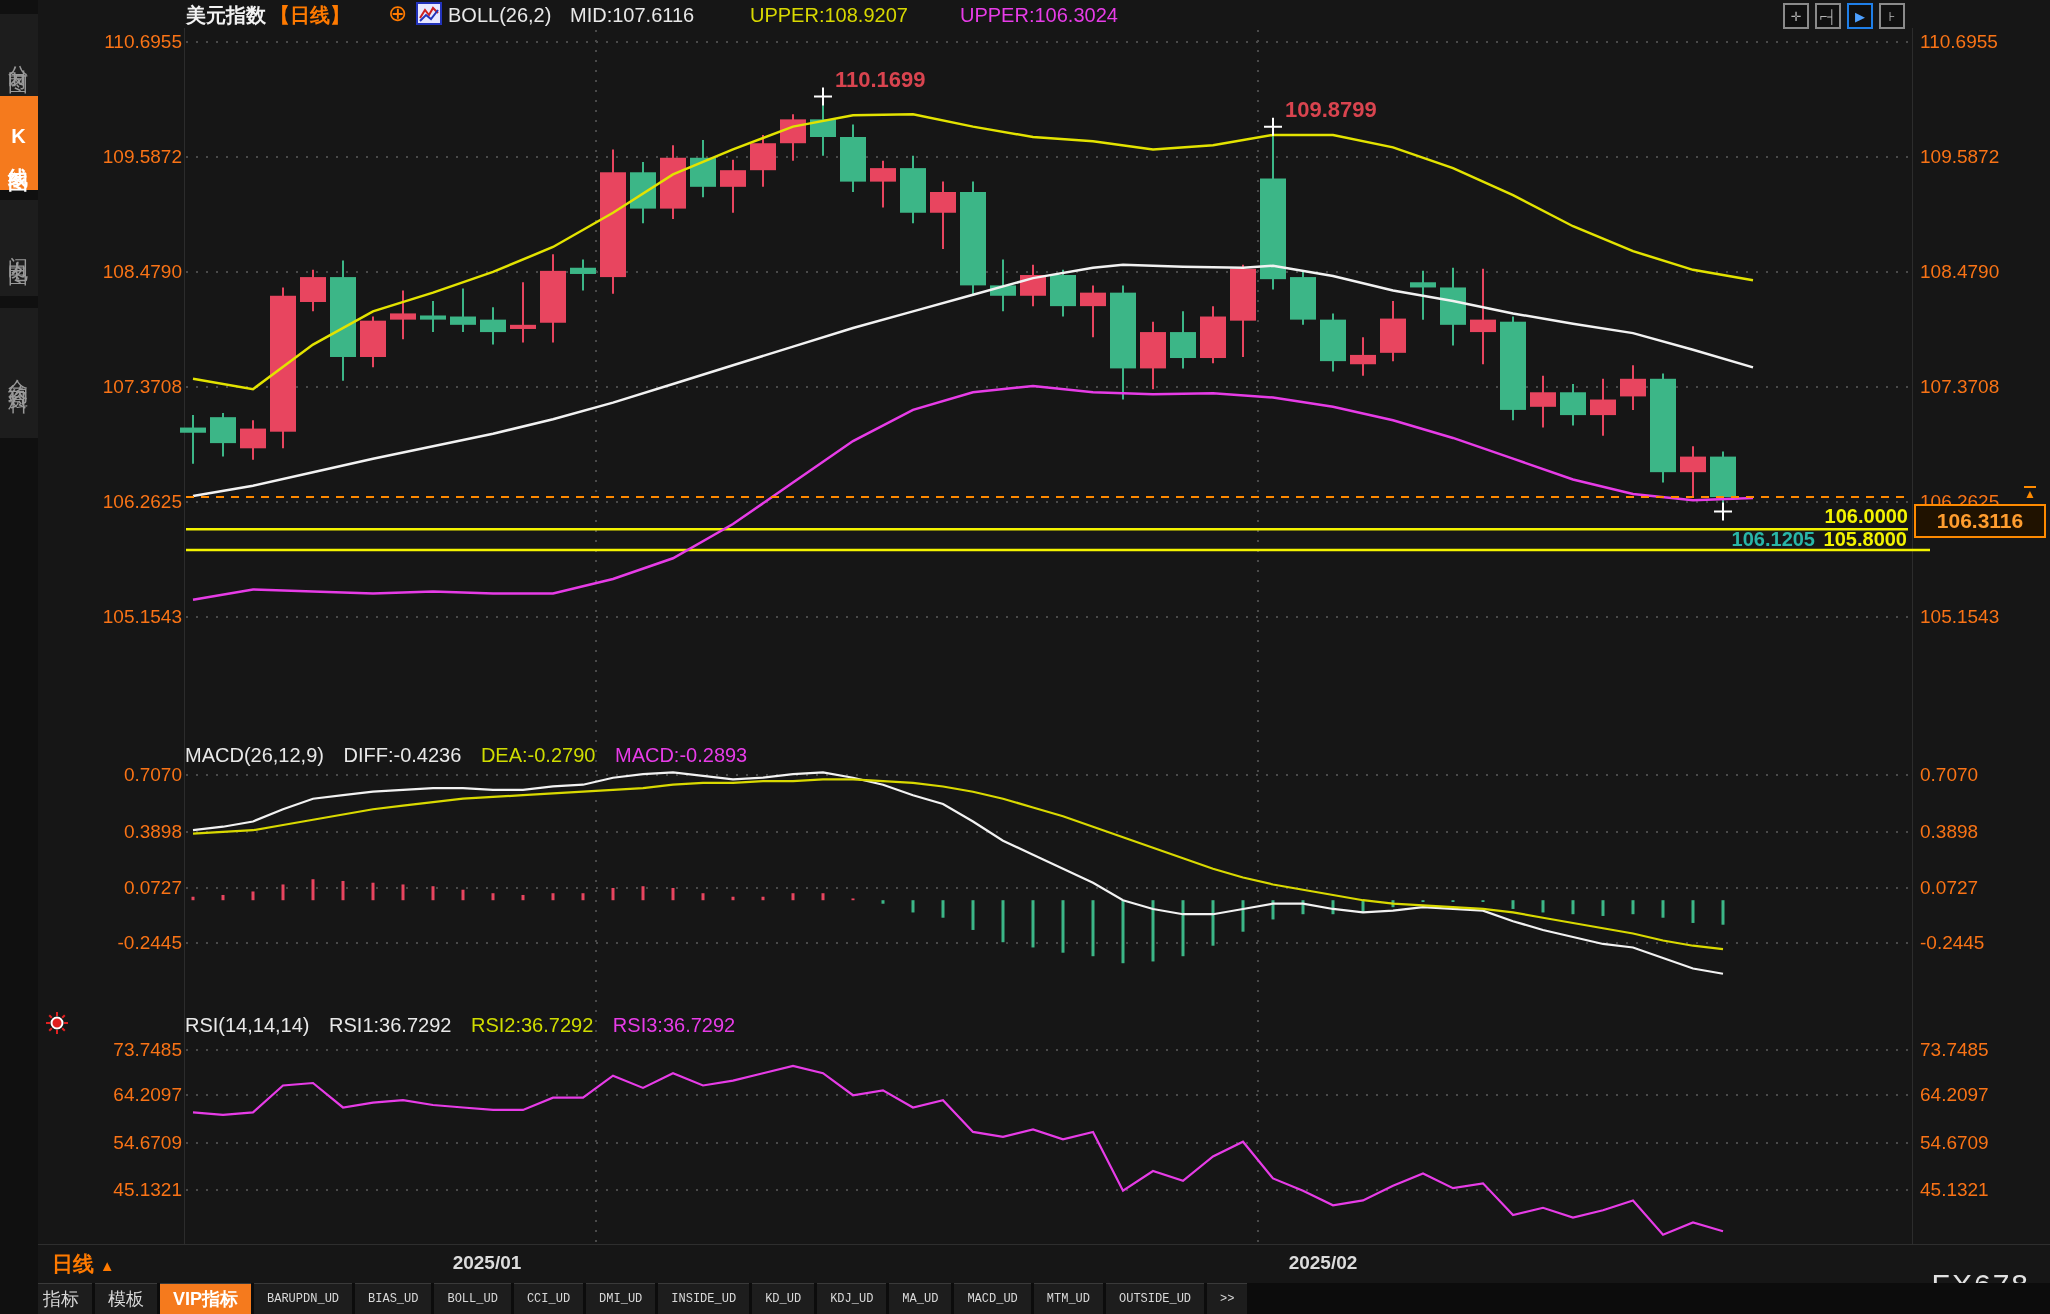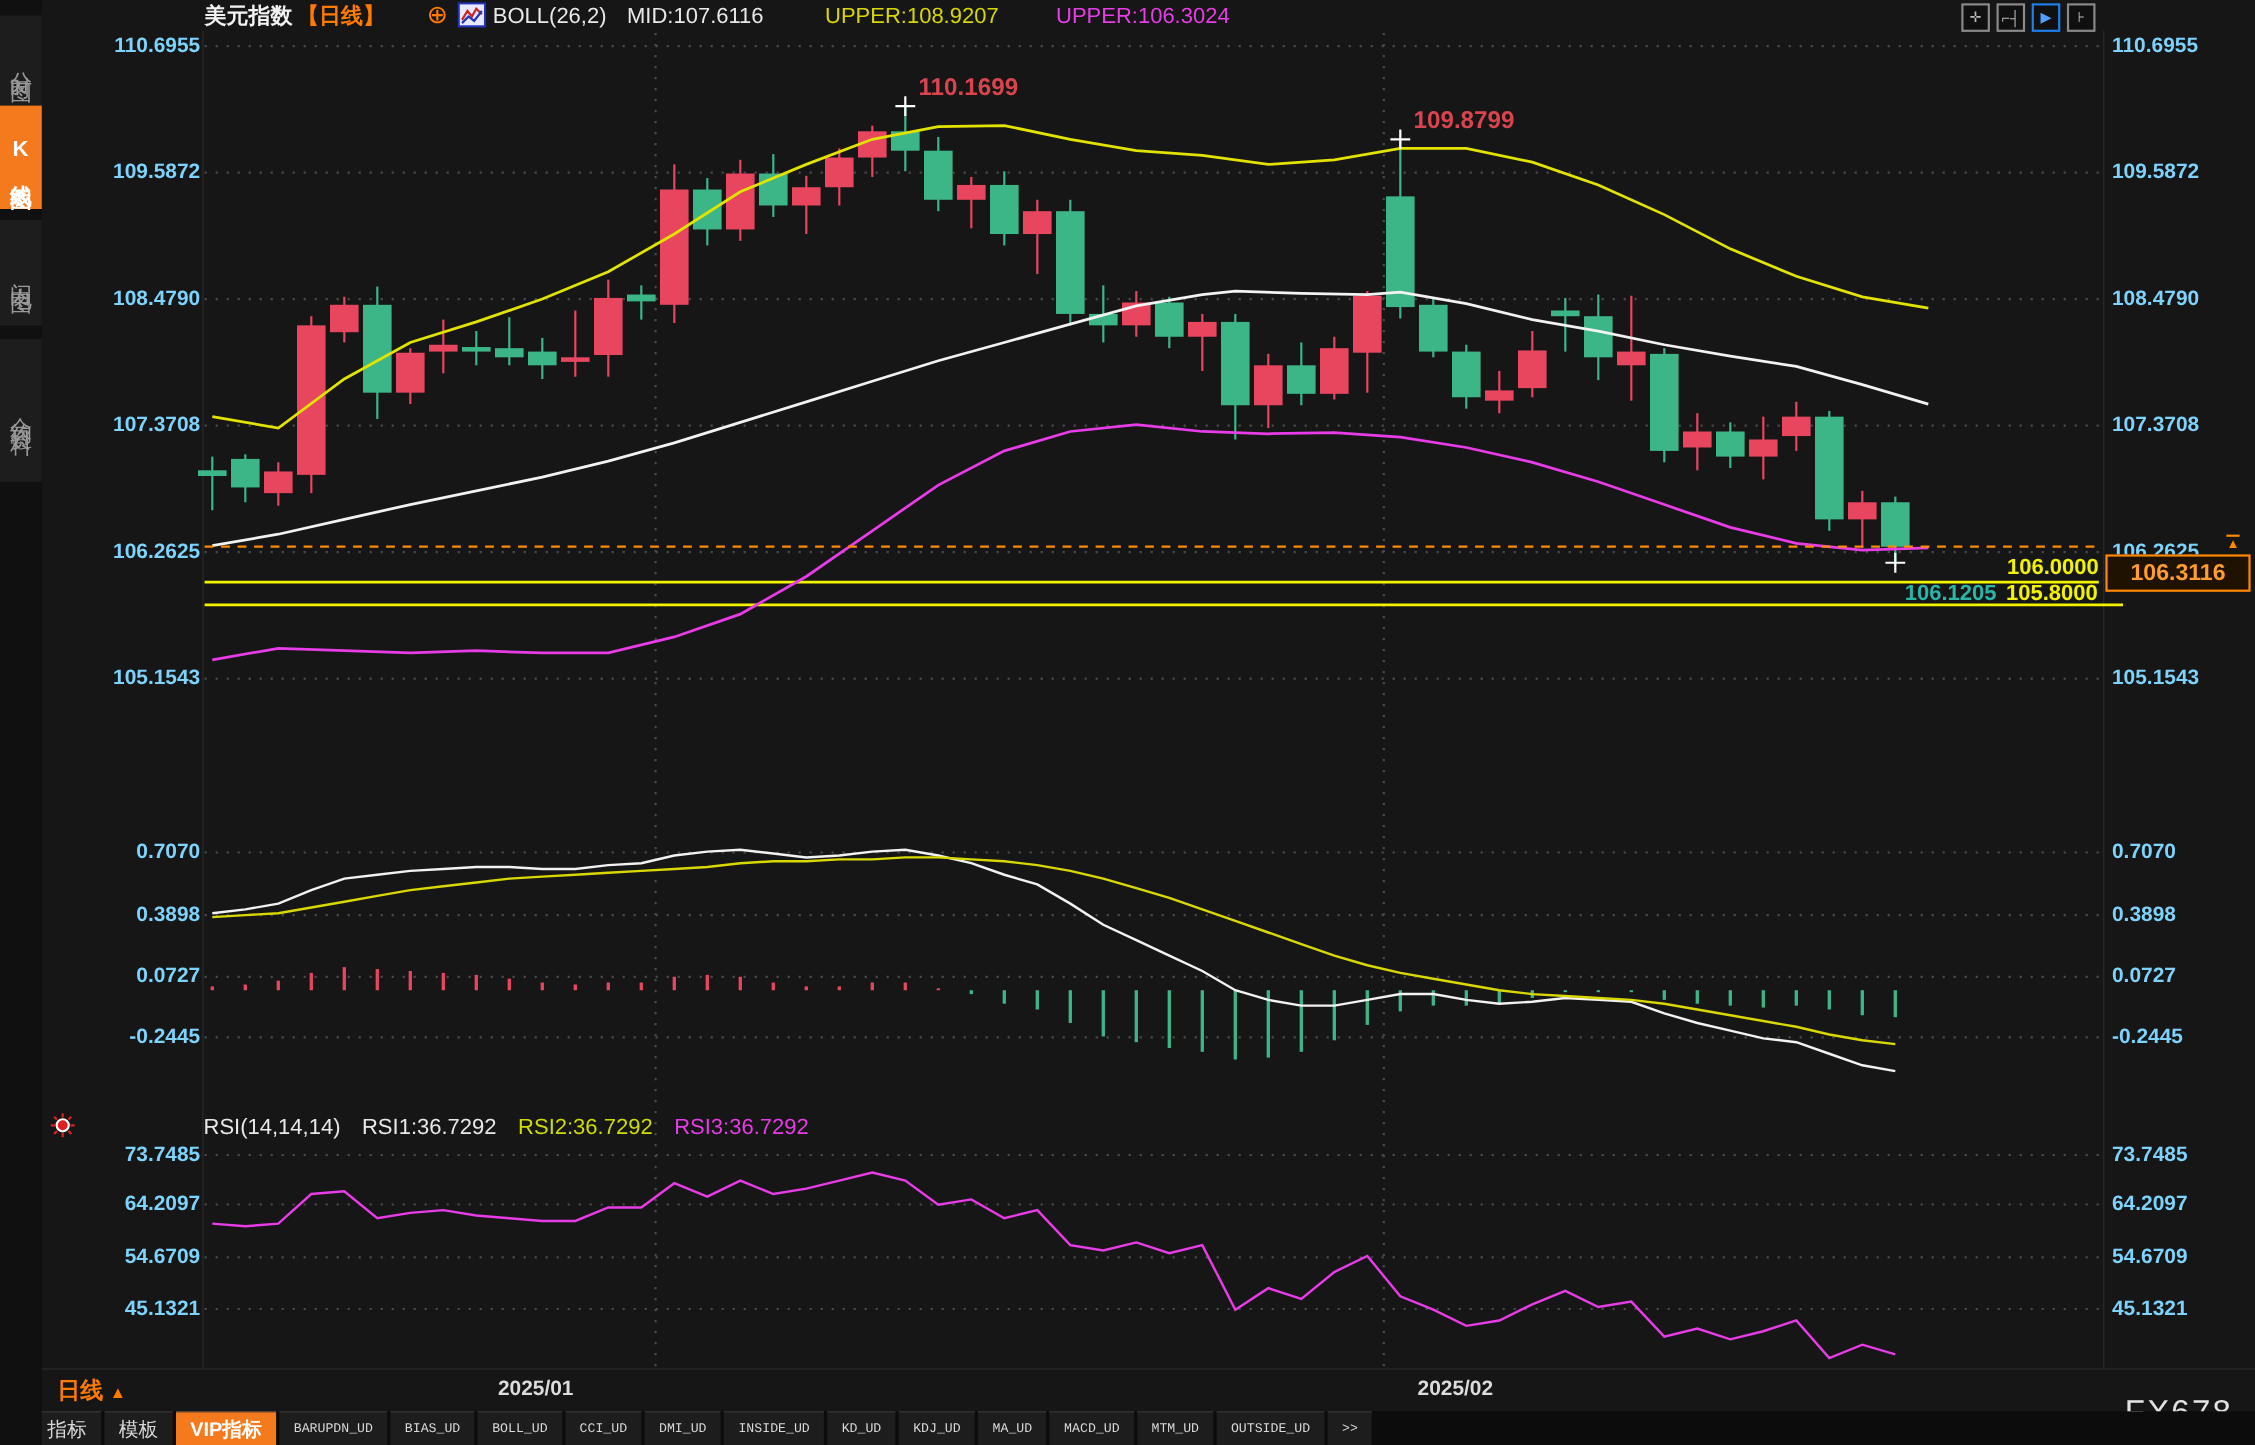--- a/index.html
+++ b/index.html
@@ -19,21 +19,21 @@
   #plus-ico{left:350px;top:1px;color:#ff7a00;font-size:23px;}
   #mini-chart-ico{left:378px;top:2px;}
   #boll-lbl{left:410px;color:#e8e8e8;}
   #boll-mid{left:532px;color:#e8e8e8;}
   #boll-up{left:712px;color:#d8d800;}
   #boll-low{left:922px;color:#e73ce7;}
   .tool-btn{position:absolute;top:3px;width:26px;height:26px;box-sizing:border-box;
     border:2px solid #8a8a8a;background:#101010;display:flex;align-items:center;justify-content:center;cursor:pointer;}
   .tool-btn.active{border-color:#1f7fe8;}
   
-  .ax{position:absolute;font-size:19px;font-weight:bold;color:#7dd3fc;white-space:nowrap;z-index:15;}
+  .ax{position:absolute;font-size:19px;font-weight:normal;color:#f97316;white-space:nowrap;z-index:15;}
   .ax.left{width:140px;text-align:right;left:42px;}
   .ax.right{left:1920px;text-align:left;}
   
   .panel-hdr{position:absolute;left:185px;font-size:20px;white-space:nowrap;z-index:15;}
   .panel-hdr .w{color:#e8e8e8;} .panel-hdr .y{color:#cfdc00;} .panel-hdr .m{color:#e73ce7;}
   .panel-hdr span{margin-right:14px;}
   
   #price-box{position:absolute;left:1914px;top:504px;width:132px;height:34px;box-sizing:border-box;
     border:2px solid #ff8a00;background:#201200;color:#ff9d2e;font-size:21px;font-weight:bold;
     display:flex;align-items:center;justify-content:center;z-index:18;}
@@ -322,20 +322,26 @@
       <div class="ax left" style="top: 1039px;">73.7485</div>
       <div class="ax right" style="top: 1039px;">73.7485</div>
       <div class="ax left" style="top: 1084px;">64.2097</div>
       <div class="ax right" style="top: 1084px;">64.2097</div>
       <div class="ax left" style="top: 1132px;">54.6709</div>
       <div class="ax right" style="top: 1132px;">54.6709</div>
       <div class="ax left" style="top: 1179px;">45.1321</div>
       <div class="ax right" style="top: 1179px;">45.1321</div>
     </div>
 
+  <div class="panel-hdr" style="top:744px">
+    <span class="w">MACD(26,12,9)</span>
+    <span class="w">DIFF:-0.4236</span>
+    <span class="y">DEA:-0.2790</span>
+    <span class="m">MACD:-0.2893</span>
+  </div>
   <div class="panel-hdr" style="top:1014px">
     <span class="w">RSI(14,14,14)</span>
     <span class="w">RSI1:36.7292</span>
     <span class="y">RSI2:36.7292</span>
     <span class="m">RSI3:36.7292</span>
   </div>
 
   <div id="live-dot">
     <svg width="22" height="22" viewBox="0 0 22 22">
       <g stroke="#e02020" stroke-width="2">

